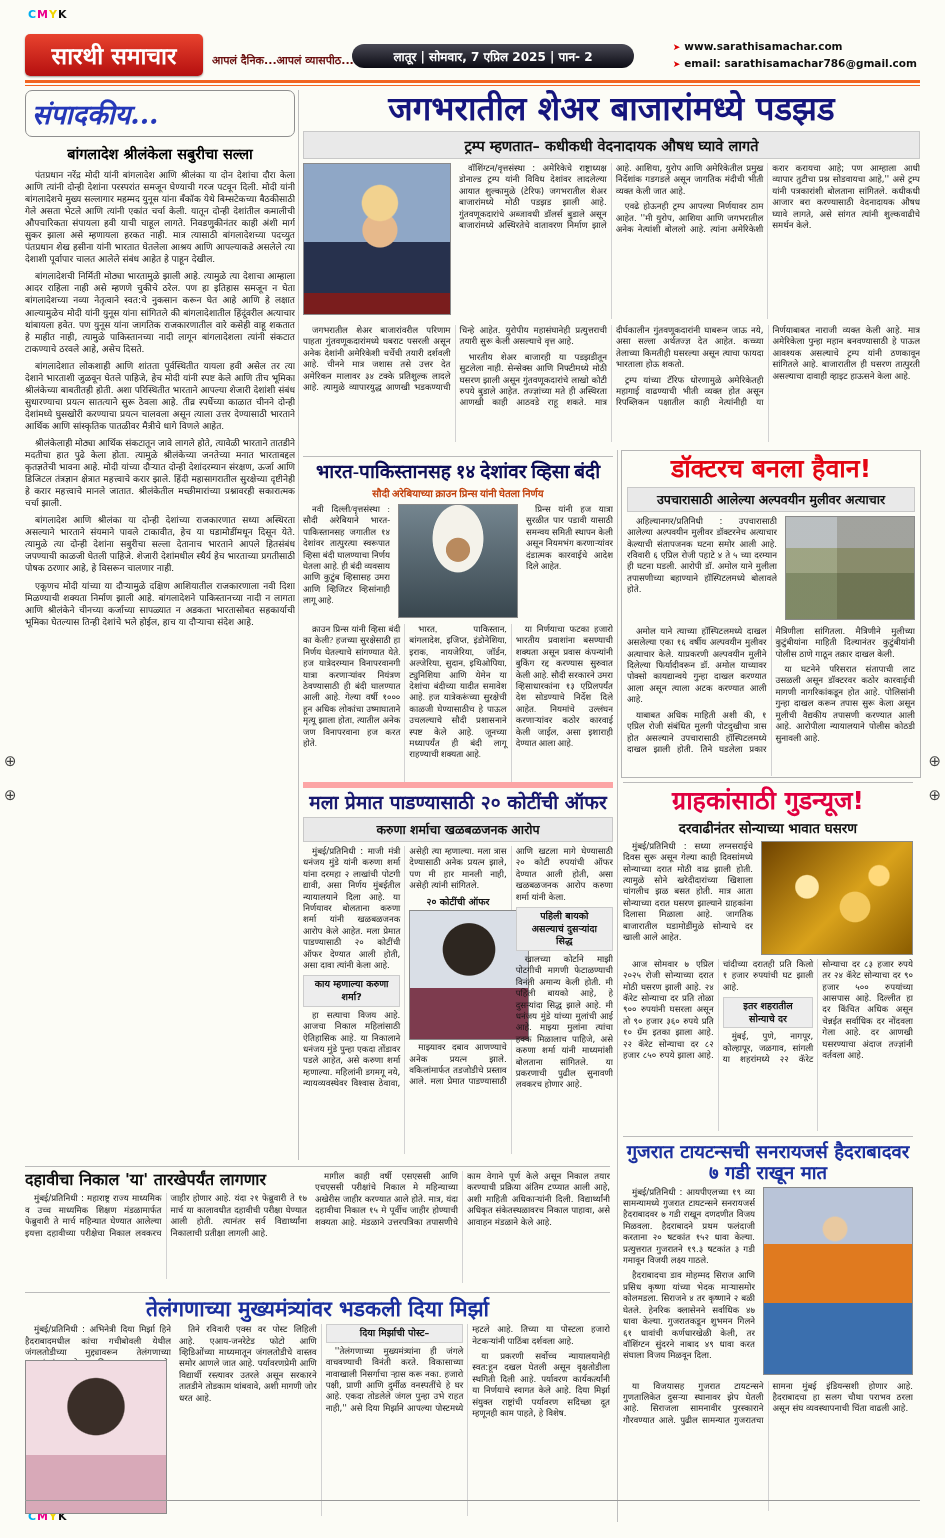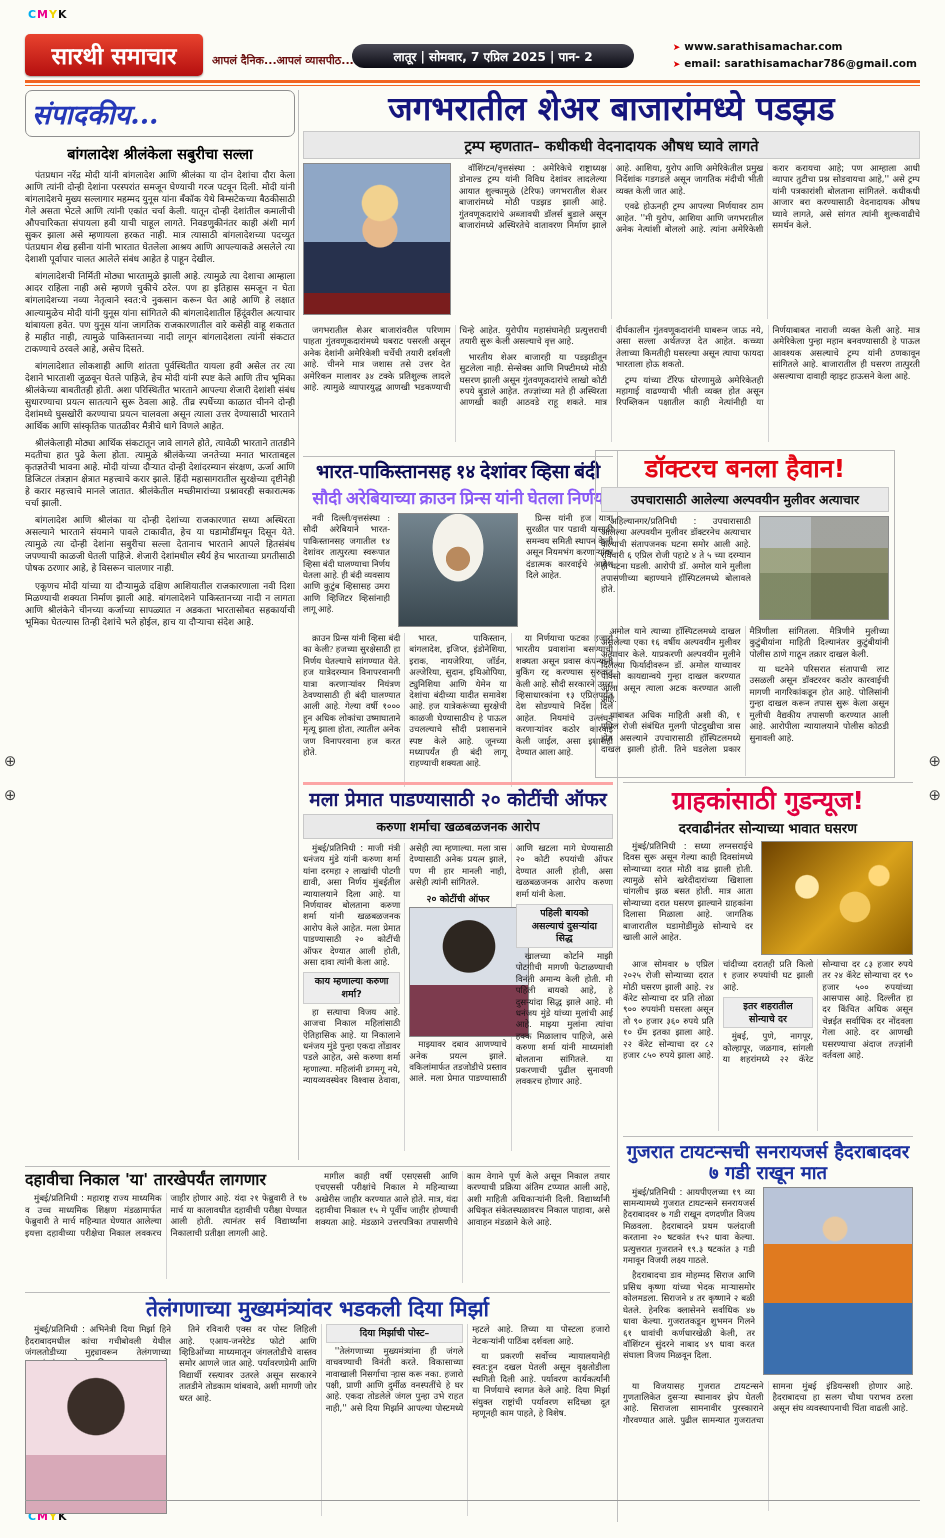--- a/index.html
+++ b/index.html
@@ -47,21 +47,21 @@
   
   .hl-market{font-size:33px;color:#15157d;}
   .hl-visa{font-size:19px;color:#0d0d57;}
   .hl-doctor{font-size:25px;color:#e30613;}
   .hl-karuna{font-size:19px;color:#18186e;}
   .hl-gold{font-size:25px;color:#e00040;}
   .hl-ssc{font-size:16px;color:#101010;text-align:left;}
   .hl-cricket{font-size:18.5px;color:#1a2f9e;}
   .hl-dia{font-size:21px;color:#1a2f9e;}
   .sub-market{font-size:14.5px;text-align:center;}
-  .sub-visa{font-size:17px;color:#8b5cf6;}
+  .sub-visa{font-size:10px;color:#c2410c;}
   .sub-doctor{font-size:12.5px;}
   .sub-karuna{font-size:12.5px;}
   .sub-gold{font-size:13.5px;}
   .boxed{border:1px solid #b5b5b5;padding:4px 5px;}
   
   .ph-trump{width:146px;height:150px;background:
      radial-gradient(circle at 52% 26%,#f2d28f 0 13%,transparent 14%),
      radial-gradient(circle at 52% 44%,#e7b98b 0 15%,transparent 16%),
      linear-gradient(180deg,#8fa7c6 0 52%,#27314d 52% 86%,#7a1d1d 86% 100%);}
   .ph-prince{width:118px;height:112px;background:
@@ -161,37 +161,37 @@
         <p>प्रिन्स यांनी हज यात्रा सुरळीत पार पडावी यासाठी समन्वय समिती स्थापन केली असून नियमभंग करणाऱ्यांवर दंडात्मक कारवाईचे आदेश दिले आहेत.</p>
       </div>
     </div>
     <div class="bd cols3" style="height:158px;margin-top:4px;">
       <p>क्राउन प्रिन्स यांनी व्हिसा बंदी का केली? हजच्या सुरक्षेसाठी हा निर्णय घेतल्याचे सांगण्यात येते. हज यात्रेदरम्यान विनापरवानगी यात्रा करणाऱ्यांवर नियंत्रण ठेवण्यासाठी ही बंदी घालण्यात आली आहे. गेल्या वर्षी १००० हून अधिक लोकांचा उष्माघाताने मृत्यू झाला होता, त्यातील अनेक जण विनापरवाना हज करत होते.</p>
       <p>भारत, पाकिस्तान, बांगलादेश, इजिप्त, इंडोनेशिया, इराक, नायजेरिया, जॉर्डन, अल्जेरिया, सुदान, इथिओपिया, ट्युनिशिया आणि येमेन या देशांचा बंदीच्या यादीत समावेश आहे. हज यात्रेकरूंच्या सुरक्षेची काळजी घेण्यासाठीच हे पाऊल उचलल्याचे सौदी प्रशासनाने स्पष्ट केले आहे. जूनच्या मध्यापर्यंत ही बंदी लागू राहण्याची शक्यता आहे.</p>
       <p>या निर्णयाचा फटका हजारो भारतीय प्रवाशांना बसण्याची शक्यता असून प्रवास कंपन्यांनी बुकिंग रद्द करण्यास सुरुवात केली आहे. सौदी सरकारने उमरा व्हिसाधारकांना १३ एप्रिलपर्यंत देश सोडण्याचे निर्देश दिले आहेत. नियमांचे उल्लंघन करणाऱ्यांवर कठोर कारवाई केली जाईल, असा इशाराही देण्यात आला आहे.</p>
     </div>
   </div>
 
-  <div class="art boxed" style="left:595px;top:450px;width:288px;height:318px;">
+  <div class="art boxed" style="left:621px;top:450px;width:288px;height:318px;">
     <h2 class="hl hl-doctor">डॉक्टरच बनला हैवान!</h2>
     <div class="sub subbar sub-doctor">उपचारासाठी आलेल्या अल्पवयीन मुलीवर अत्याचार</div>
     <div class="row" style="height:106px;">
       <div class="bd grow" style="height:106px;">
         <p>अहिल्यानगर/प्रतिनिधी : उपचारासाठी आलेल्या अल्पवयीन मुलीवर डॉक्टरनेच अत्याचार केल्याची संतापजनक घटना समोर आली आहे. रविवारी ६ एप्रिल रोजी पहाटे ४ ते ५ च्या दरम्यान ही घटना घडली. आरोपी डॉ. अमोल याने मुलीला तपासणीच्या बहाण्याने हॉस्पिटलमध्ये बोलावले होते.</p>
       </div>
       <div class="ph ph-house"></div>
     </div>
     <div class="bd cols2" style="height:150px;margin-top:4px;">
       <p>अमोल याने त्याच्या हॉस्पिटलमध्ये दाखल असलेल्या एका १६ वर्षीय अल्पवयीन मुलीवर अत्याचार केले. याप्रकरणी अल्पवयीन मुलीने दिलेल्या फिर्यादीवरून डॉ. अमोल याच्यावर पोक्सो कायद्यान्वये गुन्हा दाखल करण्यात आला असून त्याला अटक करण्यात आली आहे.</p>
       <p>याबाबत अधिक माहिती अशी की, १ एप्रिल रोजी संबंधित मुलगी पोटदुखीचा त्रास होत असल्याने उपचारासाठी हॉस्पिटलमध्ये दाखल झाली होती. तिने घडलेला प्रकार मैत्रिणीला सांगितला. मैत्रिणीने मुलीच्या कुटुंबीयांना माहिती दिल्यानंतर कुटुंबीयांनी पोलीस ठाणे गाठून तक्रार दाखल केली.</p>
       <p>या घटनेने परिसरात संतापाची लाट उसळली असून डॉक्टरवर कठोर कारवाईची मागणी नागरिकांकडून होत आहे. पोलिसांनी गुन्हा दाखल करून तपास सुरू केला असून मुलीची वैद्यकीय तपासणी करण्यात आली आहे. आरोपीला न्यायालयाने पोलीस कोठडी सुनावली आहे.</p>
     </div>
   </div>
 
-  <div class="art" style="left:303px;top:782px;width:310px;height:376px;border-top:3px solid #fca5a5;padding-top:4px;">
+  <div class="art" style="left:303px;top:782px;width:310px;height:376px;border-top:6px solid #fca5a5;padding-top:4px;">
     <h2 class="hl hl-karuna">मला प्रेमात पाडण्यासाठी २० कोटींची ऑफर</h2>
     <div class="sub subbar sub-karuna">करुणा शर्माचा खळबळजनक आरोप</div>
     <div class="bd cols3" style="height:308px;">
       <p>मुंबई/प्रतिनिधी : माजी मंत्री धनंजय मुंडे यांनी करुणा शर्मा यांना दरमहा २ लाखांची पोटगी द्यावी, असा निर्णय मुंबईतील न्यायालयाने दिला आहे. या निर्णयावर बोलताना करुणा शर्मा यांनी खळबळजनक आरोप केले आहेत. मला प्रेमात पाडण्यासाठी २० कोटींची ऑफर देण्यात आली होती, असा दावा त्यांनी केला आहे.</p>
       <div class="minihead">काय म्हणाल्या करुणा शर्मा?</div>
       <p>हा सत्याचा विजय आहे. आजचा निकाल महिलांसाठी ऐतिहासिक आहे. या निकालाने धनंजय मुंडे पुन्हा एकदा तोंडावर पडले आहेत, असे करुणा शर्मा म्हणाल्या. महिलांनी डगमगू नये, न्यायव्यवस्थेवर विश्वास ठेवावा, असेही त्या म्हणाल्या. मला त्रास देण्यासाठी अनेक प्रयत्न झाले, पण मी हार मानली नाही, असेही त्यांनी सांगितले.</p>
       <div class="caption">२० कोटींची ऑफर</div>
       <div class="ph ph-karuna" style="margin:2px auto;"></div>
       <p>माझ्यावर दबाव आणण्याचे अनेक प्रयत्न झाले. वकिलांमार्फत तडजोडीचे प्रस्ताव आले. मला प्रेमात पाडण्यासाठी आणि खटला मागे घेण्यासाठी २० कोटी रुपयांची ऑफर देण्यात आली होती, असा खळबळजनक आरोप करुणा शर्मा यांनी केला.</p>
       <div class="minihead">पहिली बायको असल्याचं दुसऱ्यांदा सिद्ध</div>

